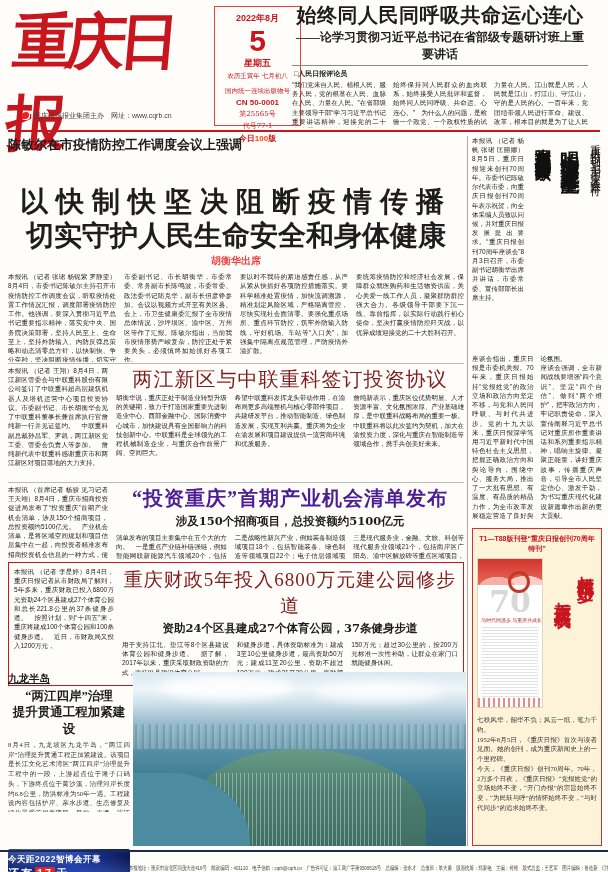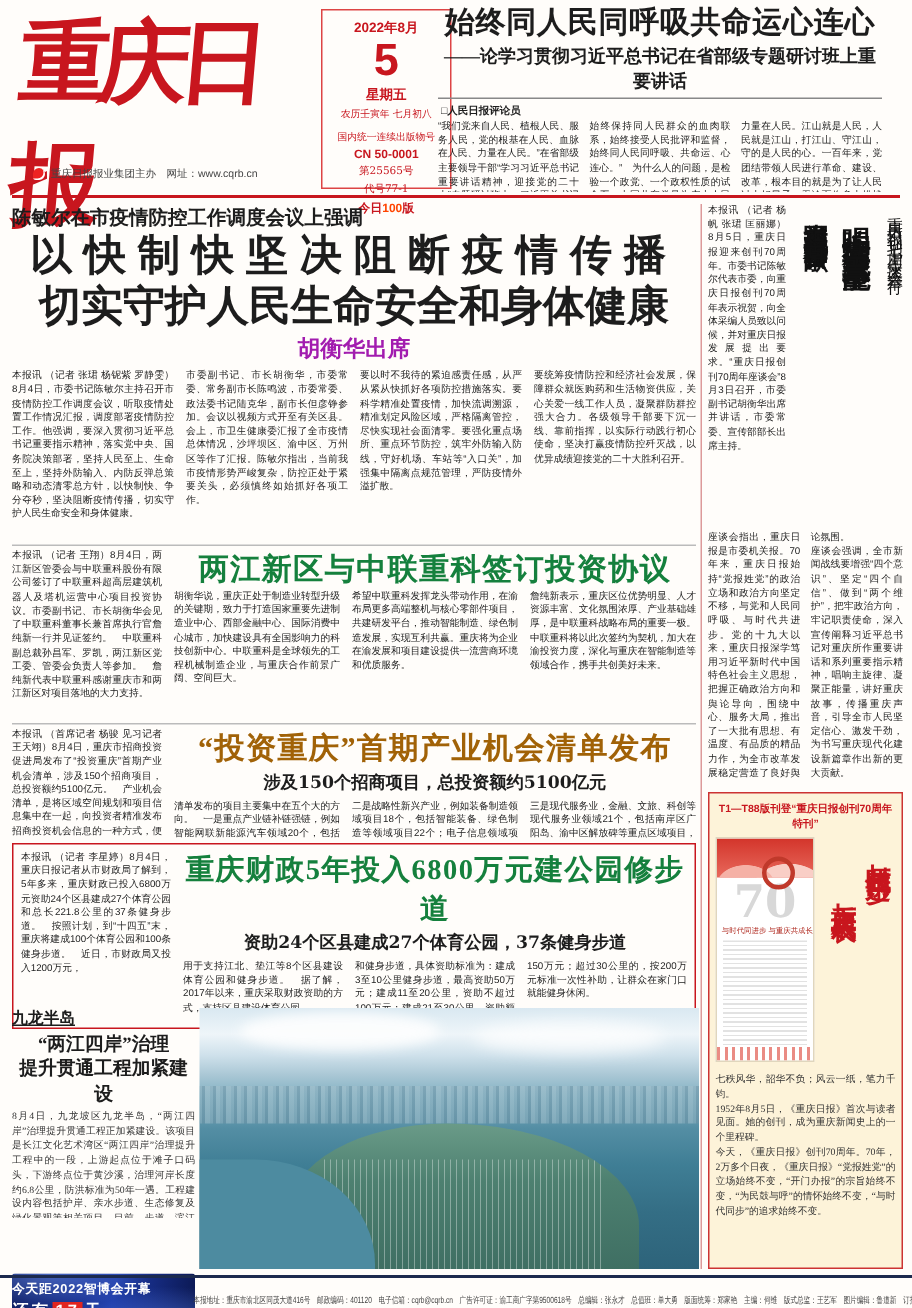--- a/index.html
+++ b/index.html
@@ -33,31 +33,31 @@
   .tr-h1{font-size:20px;font-weight:900;letter-spacing:0.5px;text-align:center;line-height:1.15;}
   .tr-h2{font-size:12px;font-weight:bold;text-align:center;margin-top:2px;border-bottom:1px solid #888;padding-bottom:2px;}
   .tr-by{font-size:7px;font-weight:bold;margin:3px 0 1px 2px;}
   .tr-cols{display:flex;gap:7px;height:78px;overflow:hidden;}
   .tr-cols>div{flex:1;}
   .rule-red{left:8px;top:130px;width:592px;height:2px;background:#c8161e;}
   
   .lead{left:8px;top:136px;width:456px;height:226px;overflow:hidden;}
   .lead-kicker{font-size:13px;font-weight:bold;text-align:left;}
   .lead-h{font-size:28px;font-weight:900;text-align:center;line-height:1.2;}
-  .ls-wide{letter-spacing:8px;}
-  .lead-deck{font-size:15px;font-weight:bold;text-align:center;color:#a21caf;margin:2px 0 4px;}
+  .ls-wide{letter-spacing:8px;margin-top:31px;}
+  .lead-deck{font-size:10px;font-weight:bold;text-align:center;color:#ef4444;margin:2px 0 4px;}
   .cols4{display:flex;gap:8px;height:116px;overflow:hidden;}
   .cols4>div{flex:1;}
   .divider{height:1px;background:#bbb;}
   
   .sec{left:8px;width:456px;overflow:hidden;display:flex;gap:8px;box-sizing:border-box;}
   .sec .leftcol{width:100px;flex:none;overflow:hidden;}
   .sec .main{flex:1;overflow:hidden;}
-  .sec-h-red{font-size:20px;font-weight:700;color:#15803d;text-align:center;letter-spacing:1px;}
-  .sec-h-blk{font-size:20px;font-weight:900;color:#a16207;text-align:center;letter-spacing:1px;}
+  .sec-h-red{font-size:20px;font-weight:400;color:#7f1d1d;text-align:center;letter-spacing:1px;}
+  .sec-h-blk{font-size:20px;font-weight:900;color:#4c1d95;text-align:center;letter-spacing:1px;}
   .sec-sub{font-size:11.5px;font-weight:bold;text-align:center;margin:2px 0 4px;font-family:"DejaVu Serif",serif;}
   .cols3{display:flex;gap:8px;overflow:hidden;}
   .cols3>div{flex:1;}
   .redbox{border:1.5px solid #c8161e;padding:4px 5px;}
   
   .vrule{left:467px;top:136px;width:1px;height:710px;background:#dc9a9a;}
   .rc-top{left:472px;top:136px;width:130px;height:214px;display:flex;overflow:hidden;}
   .rc-top .body{width:52px;flex:none;}
   .vheads{flex:1;writing-mode:vertical-rl;text-align:justify;height:214px;padding-left:2px;}
   .vh-s{display:block;font-size:10.5px;letter-spacing:3px;margin-left:5px;color:#111;}

